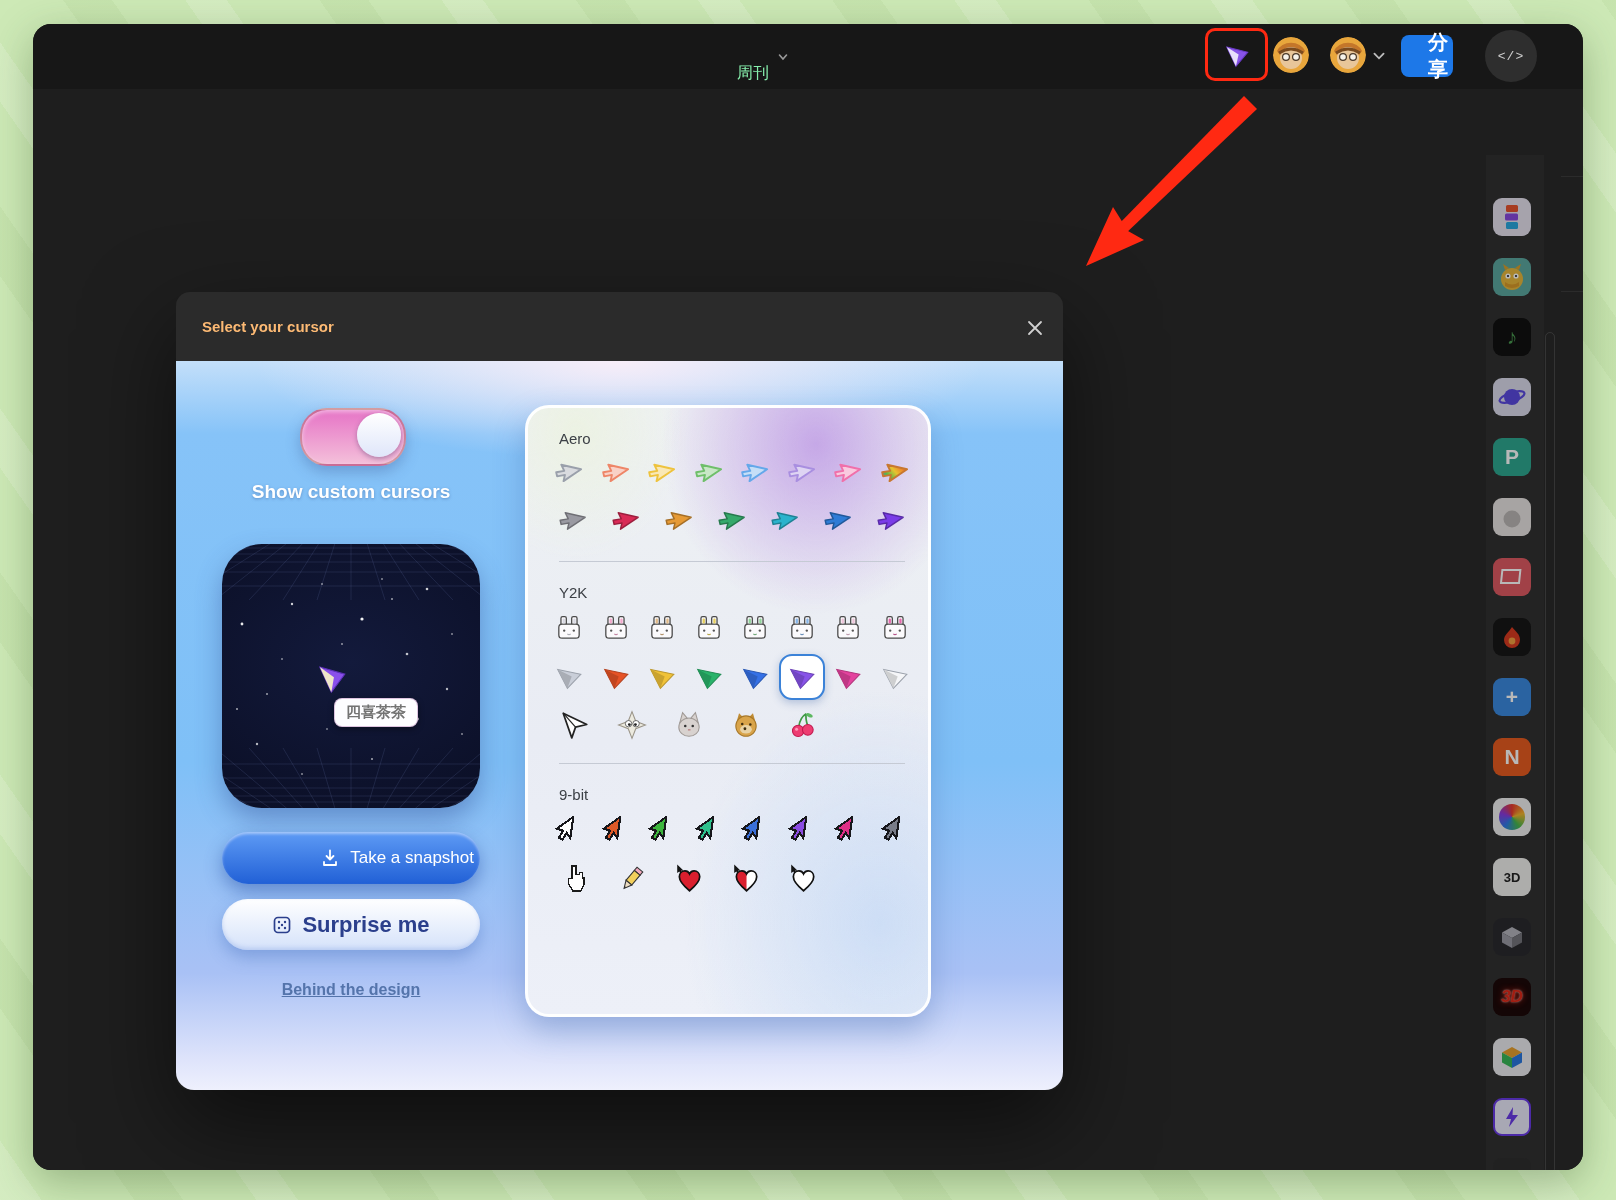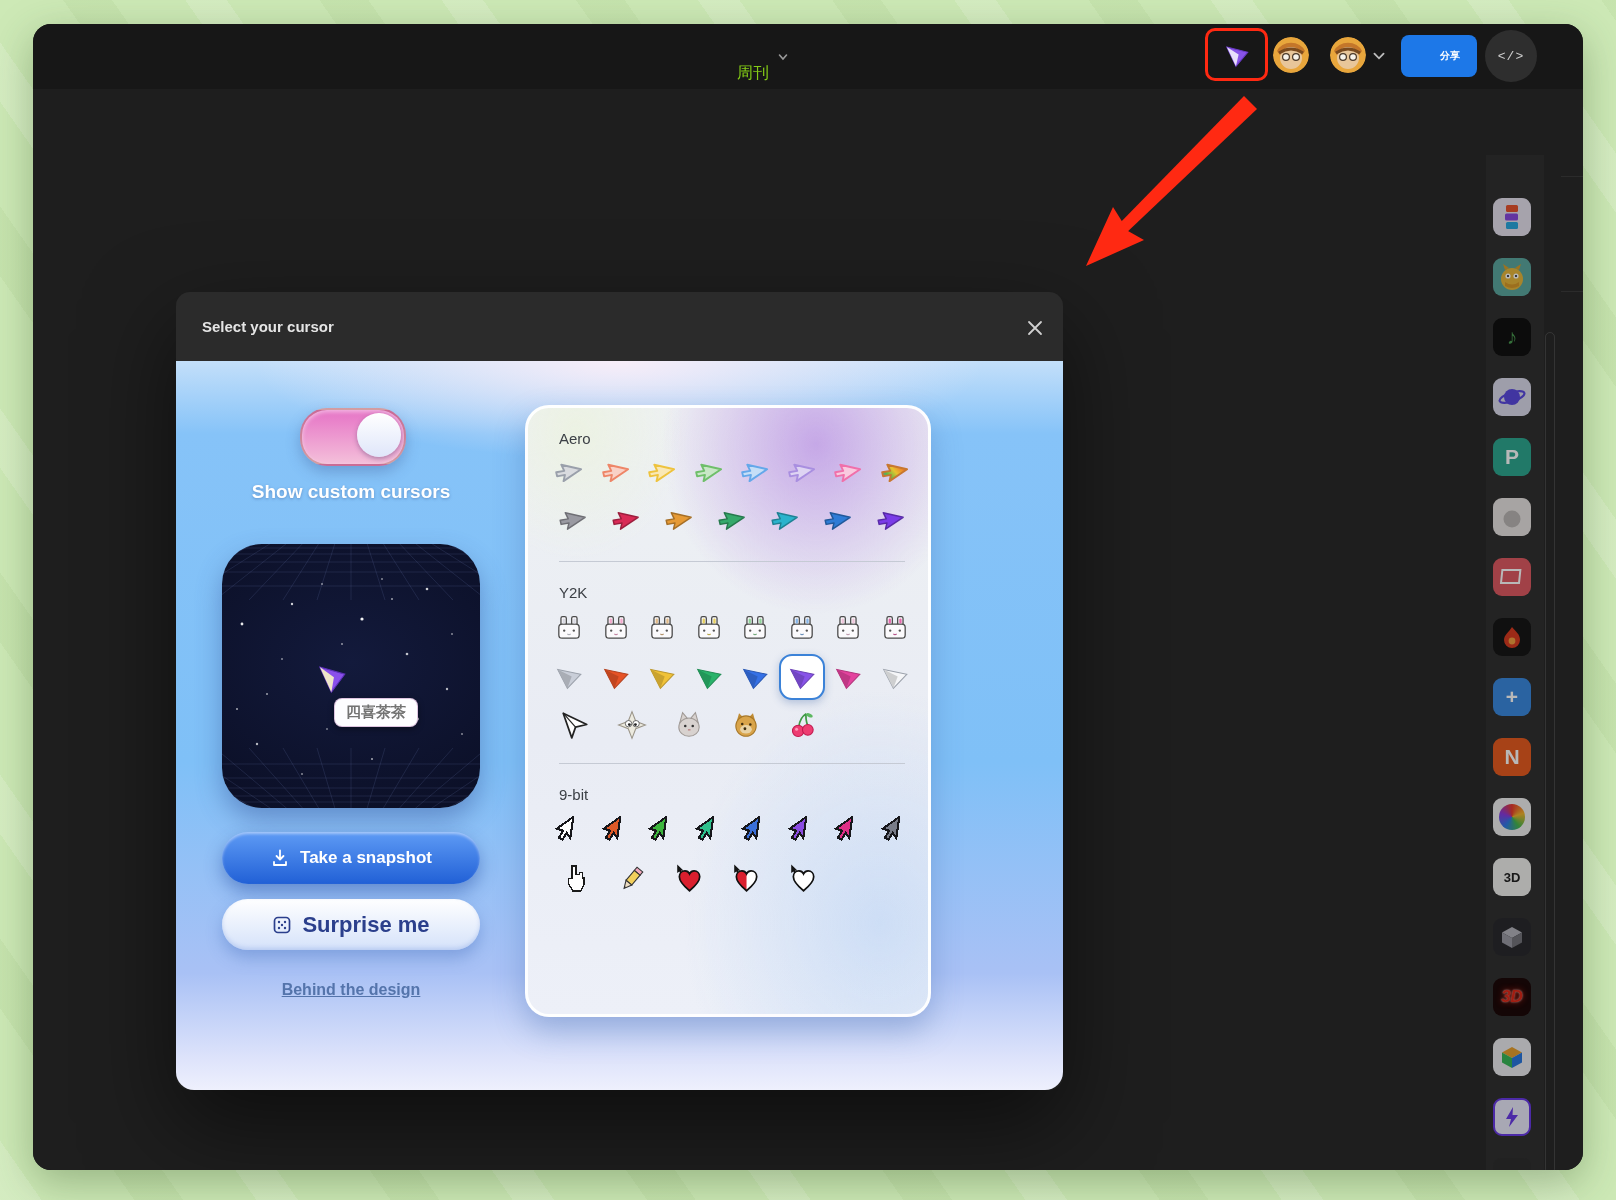--- a/index.html
+++ b/index.html
@@ -5,61 +5,61 @@
   html,body{margin:0;padding:0;}
   body{font-family:"Liberation Sans",sans-serif;}
   .stage{position:relative;width:1616px;height:1200px;overflow:hidden;
     background:
       repeating-linear-gradient(55deg, rgba(255,255,255,0.16) 0 34px, rgba(255,255,255,0) 34px 110px, rgba(140,180,105,0.10) 110px 150px, rgba(255,255,255,0) 150px 210px),
       #cde9b6;}
   .window{position:absolute;left:33px;top:24px;width:1550px;height:1146px;background:#1f1f1f;
     border-radius:18px;overflow:hidden;box-shadow:0 12px 40px rgba(50,80,35,.35);}
   .topbar{position:absolute;left:0;top:0;right:0;height:65px;background:#171717;border-bottom:1px solid #0c0c0c;}
   .title-wrap{position:absolute;left:730px;top:0;height:65px;transform:translateX(-50%);display:flex;align-items:center;gap:8px;cursor:default;}
-  .title-wrap span{color:#84cc16;font-size:16px;margin-top:34px;}
+  .title-wrap span{color:#86efac;font-size:16px;margin-top:34px;}
   .abs{position:absolute;}
   .cursor-btn{position:absolute;left:1176px;top:8px;width:55px;height:45px;border-radius:6px;display:flex;align-items:center;justify-content:center;}
   .avatar{position:absolute;width:36px;height:36px;border-radius:50%;overflow:hidden;top:13px;}
-  .share-btn{position:absolute;left:1368px;top:11px;width:76px;height:42px;border-radius:8px;background:#1d78e8;
-    color:#fff;font-size:10px;font-weight:600;display:flex;align-items:center;justify-content:center;border:none;cursor:pointer;padding-left:28px;}
+  .share-btn{position:absolute;left:1368px;top:11px;width:52px;height:42px;border-radius:8px;background:#1d78e8;
+    color:#fff;font-size:20px;font-weight:600;display:flex;align-items:center;justify-content:center;border:none;cursor:pointer;padding-left:28px;}
   .code-pill{position:absolute;left:1452px;top:6px;width:52px;height:52px;border-radius:50%;background:#2e2e2e;
     color:#cfcfcf;font-size:13px;letter-spacing:1px;display:flex;align-items:center;justify-content:center;font-family:"Liberation Mono",monospace;}
   .canvas{position:absolute;left:0;top:65px;right:0;bottom:0;background:#1e1e1e;}
   .side-strip{position:absolute;left:1453px;top:66px;width:58px;bottom:0;background:rgba(255,255,255,0.025);}
   .side-icons{position:absolute;left:1460px;top:109px;width:42px;}
   .plug{width:38px;height:38px;border-radius:9px;margin:0 0 22px 0;display:flex;align-items:center;justify-content:center;
     filter:brightness(0.72);overflow:hidden;cursor:pointer;}
   .scroll-capsule{position:absolute;left:1512px;top:243px;width:8px;height:840px;border:1px solid rgba(255,255,255,0.10);border-radius:5px;}
   .hline{position:absolute;height:1px;background:rgba(255,255,255,0.06);}
   
   .dialog{position:absolute;left:143px;top:268px;width:887px;height:798px;border-radius:14px;
     box-shadow:0 35px 90px rgba(0,0,0,0.55);}
   .dlg-head{position:absolute;left:0;top:0;right:0;height:69px;background:#2b2b2b;border-radius:14px 14px 0 0;
     display:flex;align-items:center;}
-  .dlg-head span{color:#e5e5e5;font-size:15px;font-weight:700;margin-left:26px;}
+  .dlg-head span{color:#fdba74;font-size:15px;font-weight:700;margin-left:26px;}
   .dlg-close{position:absolute;right:18px;top:26px;width:20px;height:20px;cursor:pointer;opacity:.9;}
   .dlg-body{position:absolute;left:0;top:69px;right:0;bottom:0;border-radius:0 0 18px 18px;overflow:hidden;
     background:
      radial-gradient(55% 18% at 50% 0%, rgba(250,238,248,0.95), rgba(250,238,248,0) 75%),
      linear-gradient(180deg,#c3dffa 0%,#86c3f8 10%,#7fc0f7 55%,#a9c1f5 84%,#dfe4fb 96%,#eef0fd 100%);}
   .toggle{position:absolute;left:124px;top:47px;width:102px;height:54px;border-radius:27px;cursor:pointer;
     background:linear-gradient(180deg,#e673c6,#f4c0da);border:2px solid rgba(150,95,60,.35);
     box-shadow:0 6px 14px rgba(60,90,150,.35), inset 0 2px 4px rgba(255,255,255,.5);}
   .knob{position:absolute;right:3px;top:3px;width:44px;height:44px;border-radius:50%;
     background:linear-gradient(180deg,#ffffff,#dfe6fa);box-shadow:0 2px 5px rgba(90,60,110,.45);}
   .toggle-label{position:absolute;left:175px;top:120px;transform:translateX(-50%);white-space:nowrap;
     color:#fff;font-size:19px;font-weight:700;text-shadow:0 1px 3px rgba(70,110,170,.6);}
   .preview{position:absolute;left:46px;top:183px;width:258px;height:264px;border-radius:40px;overflow:hidden;
     background:radial-gradient(120% 90% at 50% 45%, #131a3c 0%, #0b0f26 70%, #070a1c 100%);
     box-shadow:0 12px 26px rgba(50,80,150,.45);}
   .preview-pill{position:absolute;left:112px;top:154px;padding:4px 11px;border-radius:8px;background:#fdfdff;
     border:1px solid rgba(205,170,210,.7);color:#737373;font-size:15px;font-weight:700;box-shadow:0 2px 6px rgba(0,0,0,.4);white-space:nowrap;}
   .btn-snap{position:absolute;left:46px;top:471px;width:258px;height:52px;border-radius:26px;border:none;cursor:pointer;
-    background:linear-gradient(180deg,#5e9bf5,#2160d6);display:flex;align-items:center;justify-content:center;gap:10px;
-    color:#fff;font-size:17px;font-weight:700;box-shadow:0 8px 18px rgba(30,70,160,.45), inset 0 2px 3px rgba(255,255,255,.45);}
+    background:linear-gradient(180deg,#5e9bf5,#2160d6);display:flex;align-items:center;justify-content:flex-end;gap:10px;
+    color:#fff;font-size:17px;font-weight:400;box-shadow:0 8px 18px rgba(30,70,160,.45), inset 0 2px 3px rgba(255,255,255,.45);}
   .btn-surprise{position:absolute;left:46px;top:538px;width:258px;height:51px;border-radius:26px;border:none;cursor:pointer;
     background:linear-gradient(180deg,#ffffff,#d5e2fa);display:flex;align-items:center;justify-content:center;gap:10px;
     color:#2b3f8c;font-size:22px;font-weight:700;box-shadow:0 8px 16px rgba(60,100,180,.35), inset 0 -2px 4px rgba(140,170,230,.4);}
   .behind-link{position:absolute;left:175px;top:620px;transform:translateX(-50%);color:#5474ab;font-size:16px;
     font-weight:600;text-decoration:underline;white-space:nowrap;cursor:pointer;}
   .panel{position:absolute;left:349px;top:44px;width:406px;height:612px;border-radius:24px;
     border:3px solid rgba(255,255,255,0.95);box-sizing:border-box;
     background:
       radial-gradient(55% 40% at 72% 6%, rgba(188,150,228,0.8), rgba(188,150,228,0) 70%),
       radial-gradient(45% 35% at 12% 4%, rgba(236,242,226,0.95), rgba(236,242,226,0) 60%),

